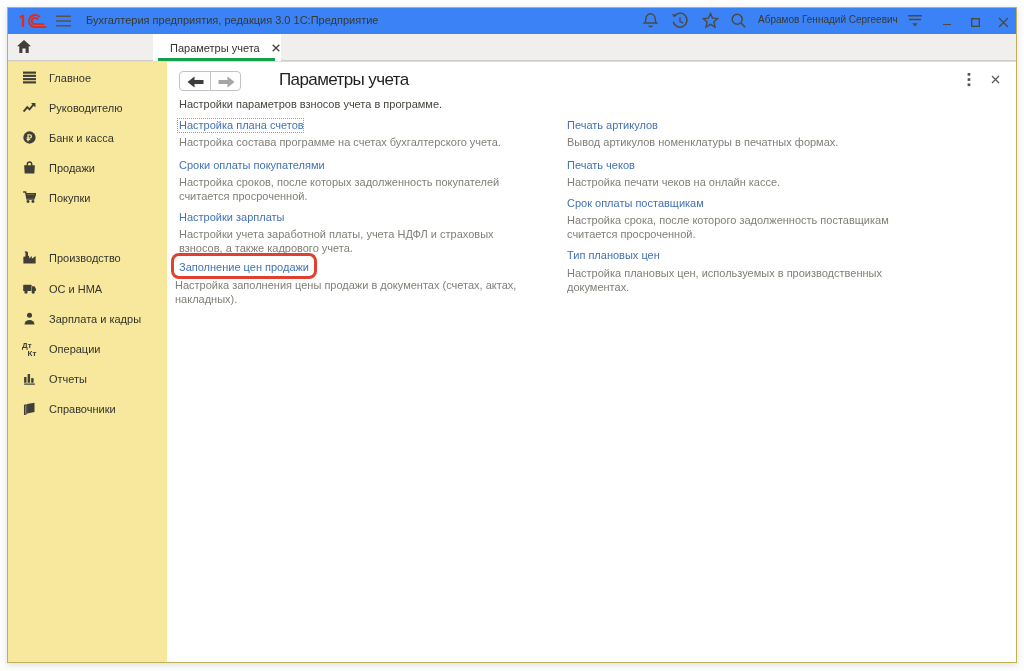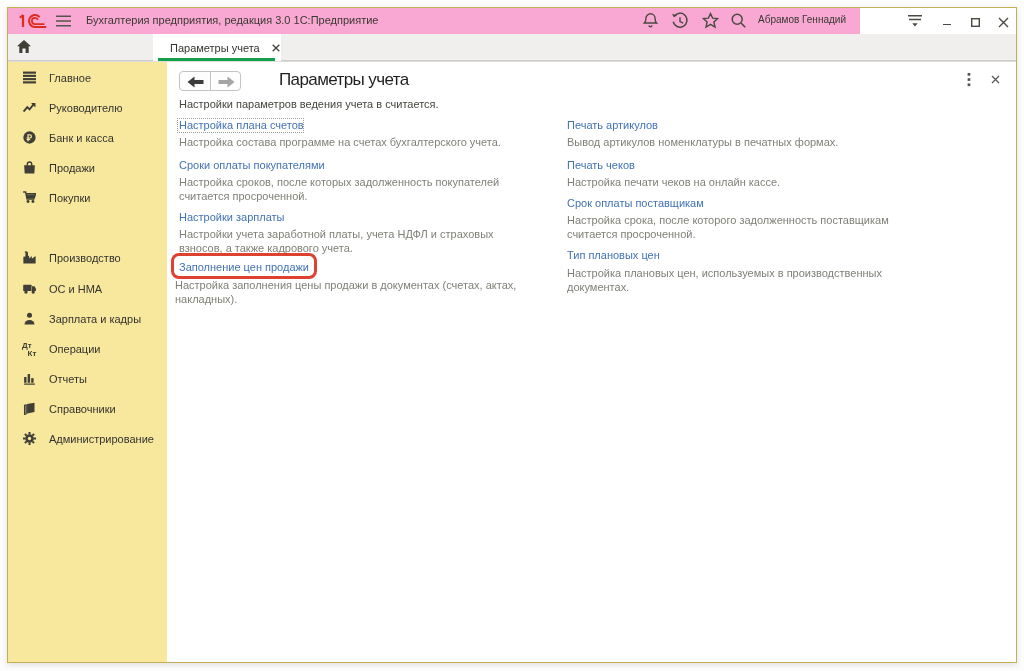--- a/index.html
+++ b/index.html
@@ -2,21 +2,21 @@
 <html><head>
 <meta charset="utf-8">
 <style>
 * { margin:0; padding:0; box-sizing:border-box; }
 html,body { width:1024px; height:671px; background:#fdfdfd; font-family:"Liberation Sans", sans-serif; overflow:hidden; }
 #win {
   position:absolute; left:7px; top:7px; width:1010px; height:656px;
   border:1px solid #c2af56; background:#fff;
   box-shadow:0 2px 6px rgba(0,0,0,0.12);
 }
-#titlebar { position:absolute; left:0; top:0; width:852px; height:26px; background:#f9a8d4; }
+#titlebar { position:absolute; left:0; top:0; width:1008px; height:26px; background:#3b82f6; }
 #tabbar { position:absolute; left:0; top:26px; width:1008px; height:27px; background:#f0efed; border-bottom:1px solid #cbcbc9; }
 #sidebar { position:absolute; left:0; top:53px; width:159px; height:601px; background:#f8e89d;padding-left:16px; }
 #content { position:absolute; left:159px; top:53px; width:849px; height:601px; background:#fff; }
 .menu-item { position:absolute; left:0; width:159px; height:30px; }
 .menu-item .mi-ico { position:absolute; left:15px; top:8px; width:13px; height:13px; }
 .menu-item .mi-txt { position:absolute; left:41px; top:0px; font-size:11px; color:#33332e; line-height:30px; white-space:nowrap; }
 .link { position:absolute; font-size:11px; line-height:15px; color:#4272b4; white-space:nowrap; }
 .desc { position:absolute; font-size:11px; line-height:14px; color:#808078; white-space:nowrap; }
 </style>
 </head>
@@ -173,45 +173,20 @@
       <div class="mi-txt">Отчеты</div>
     </div>
     <div class="menu-item" style="top:333px">
       <svg class="mi-ico" viewBox="0 0 14 14">
           <path d="M1.6 3.4 L3.2 3.0 L3.2 13.0 L1.6 13.4 Z" fill="none" stroke="#3f3f37" stroke-width="1.1"></path>
           <path d="M4.4 2.2 L12.4 0.8 L12.4 10.8 L4.4 12.4 Z" fill="#3f3f37"></path>
           <path d="M3.6 2.8 L3.6 12.9" stroke="#3f3f37" stroke-width="0.9"></path>
         </svg>
       <div class="mi-txt">Справочники</div>
     </div>
-    <div class="menu-item" style="top:363px">
-      <svg class="mi-ico" viewBox="0 0 14 14">
-        <g fill="#3f3f37">
-          <circle cx="7" cy="7" r="4.6"></circle>
-          <g id="teeth">
-              <rect x="5.9" y="0" width="2.2" height="2.6"></rect>
-              <rect x="5.9" y="11.4" width="2.2" height="2.6"></rect>
-            </g>
-          <g transform="rotate(45 7 7)">
-              <rect x="5.9" y="0" width="2.2" height="2.6"></rect>
-              <rect x="5.9" y="11.4" width="2.2" height="2.6"></rect>
-            </g>
-          <g transform="rotate(90 7 7)">
-              <rect x="5.9" y="0" width="2.2" height="2.6"></rect>
-              <rect x="5.9" y="11.4" width="2.2" height="2.6"></rect>
-            </g>
-          <g transform="rotate(135 7 7)">
-              <rect x="5.9" y="0" width="2.2" height="2.6"></rect>
-              <rect x="5.9" y="11.4" width="2.2" height="2.6"></rect>
-            </g>
-        </g>
-        <circle cx="7" cy="7" r="1.8" fill="#f8e89d"></circle>
-      </svg>
-      <div class="mi-txt">Администрирование</div>
-    </div>
   </div>
   <div id="content">
     <div style="position:absolute;left:12px;top:10px;width:62px;height:20px;border:1px solid #c3c3c3;border-radius:4px;background:#fdfdfd;">
       <div style="position:absolute;left:30px;top:0;width:1px;height:18px;background:#c3c3c3;"></div>
       <svg style="position:absolute;left:7px;top:4px" width="17" height="12" viewBox="0 0 17 12">
         <path d="M0.5 6 L7.5 0.5 L7.5 3.9 L16.5 3.9 L16.5 8.1 L7.5 8.1 L7.5 11.5 Z" fill="#3c3c3c"></path>
       </svg>
       <svg style="position:absolute;left:38px;top:4px" width="17" height="12" viewBox="0 0 17 12">
         <path d="M16.5 6 L9.5 0.5 L9.5 3.9 L0.5 3.9 L0.5 8.1 L9.5 8.1 L9.5 11.5 Z" fill="#a4a4a4"></path>
       </svg>
@@ -222,21 +197,21 @@
           <g fill="#55554e">
             <rect x="0.6" y="1" width="2.7" height="2.7"></rect>
             <rect x="0.6" y="6.2" width="2.7" height="2.7"></rect>
             <rect x="0.6" y="11.4" width="2.7" height="2.7"></rect>
           </g>
         </svg>
     </div>
     <svg style="position:absolute;left:824px;top:14px" width="9" height="9" viewBox="0 0 9 9">
       <path d="M1 1 L8 8 M8 1 L1 8" stroke="#5c5c55" stroke-width="1.3"></path>
     </svg>
-    <div style="position:absolute;left:12px;top:36px;font-size:11px;line-height:15px;color:#45453e;">Настройки параметров ведения учета в считается.</div>
+    <div style="position:absolute;left:12px;top:36px;font-size:11px;line-height:15px;color:#45453e;">Настройки параметров взносов учета в программе.</div>
 
     <div style="position:absolute;left:10px;top:57px;width:127px;height:15px;border:1px dotted #9a9a9a;"></div>
     <a class="link" style="left:12px;top:57px">Настройка плана счетов</a>
     <div class="desc" style="left:12px;top:74px">Настройка состава программе на счетах бухгалтерского учета.</div>
 
     <a class="link" style="left:12px;top:97px">Сроки оплаты покупателями</a>
     <div class="desc" style="left:12px;top:114px">Настройка сроков, после которых задолженность покупателей<br>считается просроченной.</div>
 
     <a class="link" style="left:12px;top:149px">Настройки зарплаты</a>
     <div class="desc" style="left:12px;top:166px">Настройки учета заработной платы, учета НДФЛ и страховых<br>взносов, а также кадрового учета.</div>

